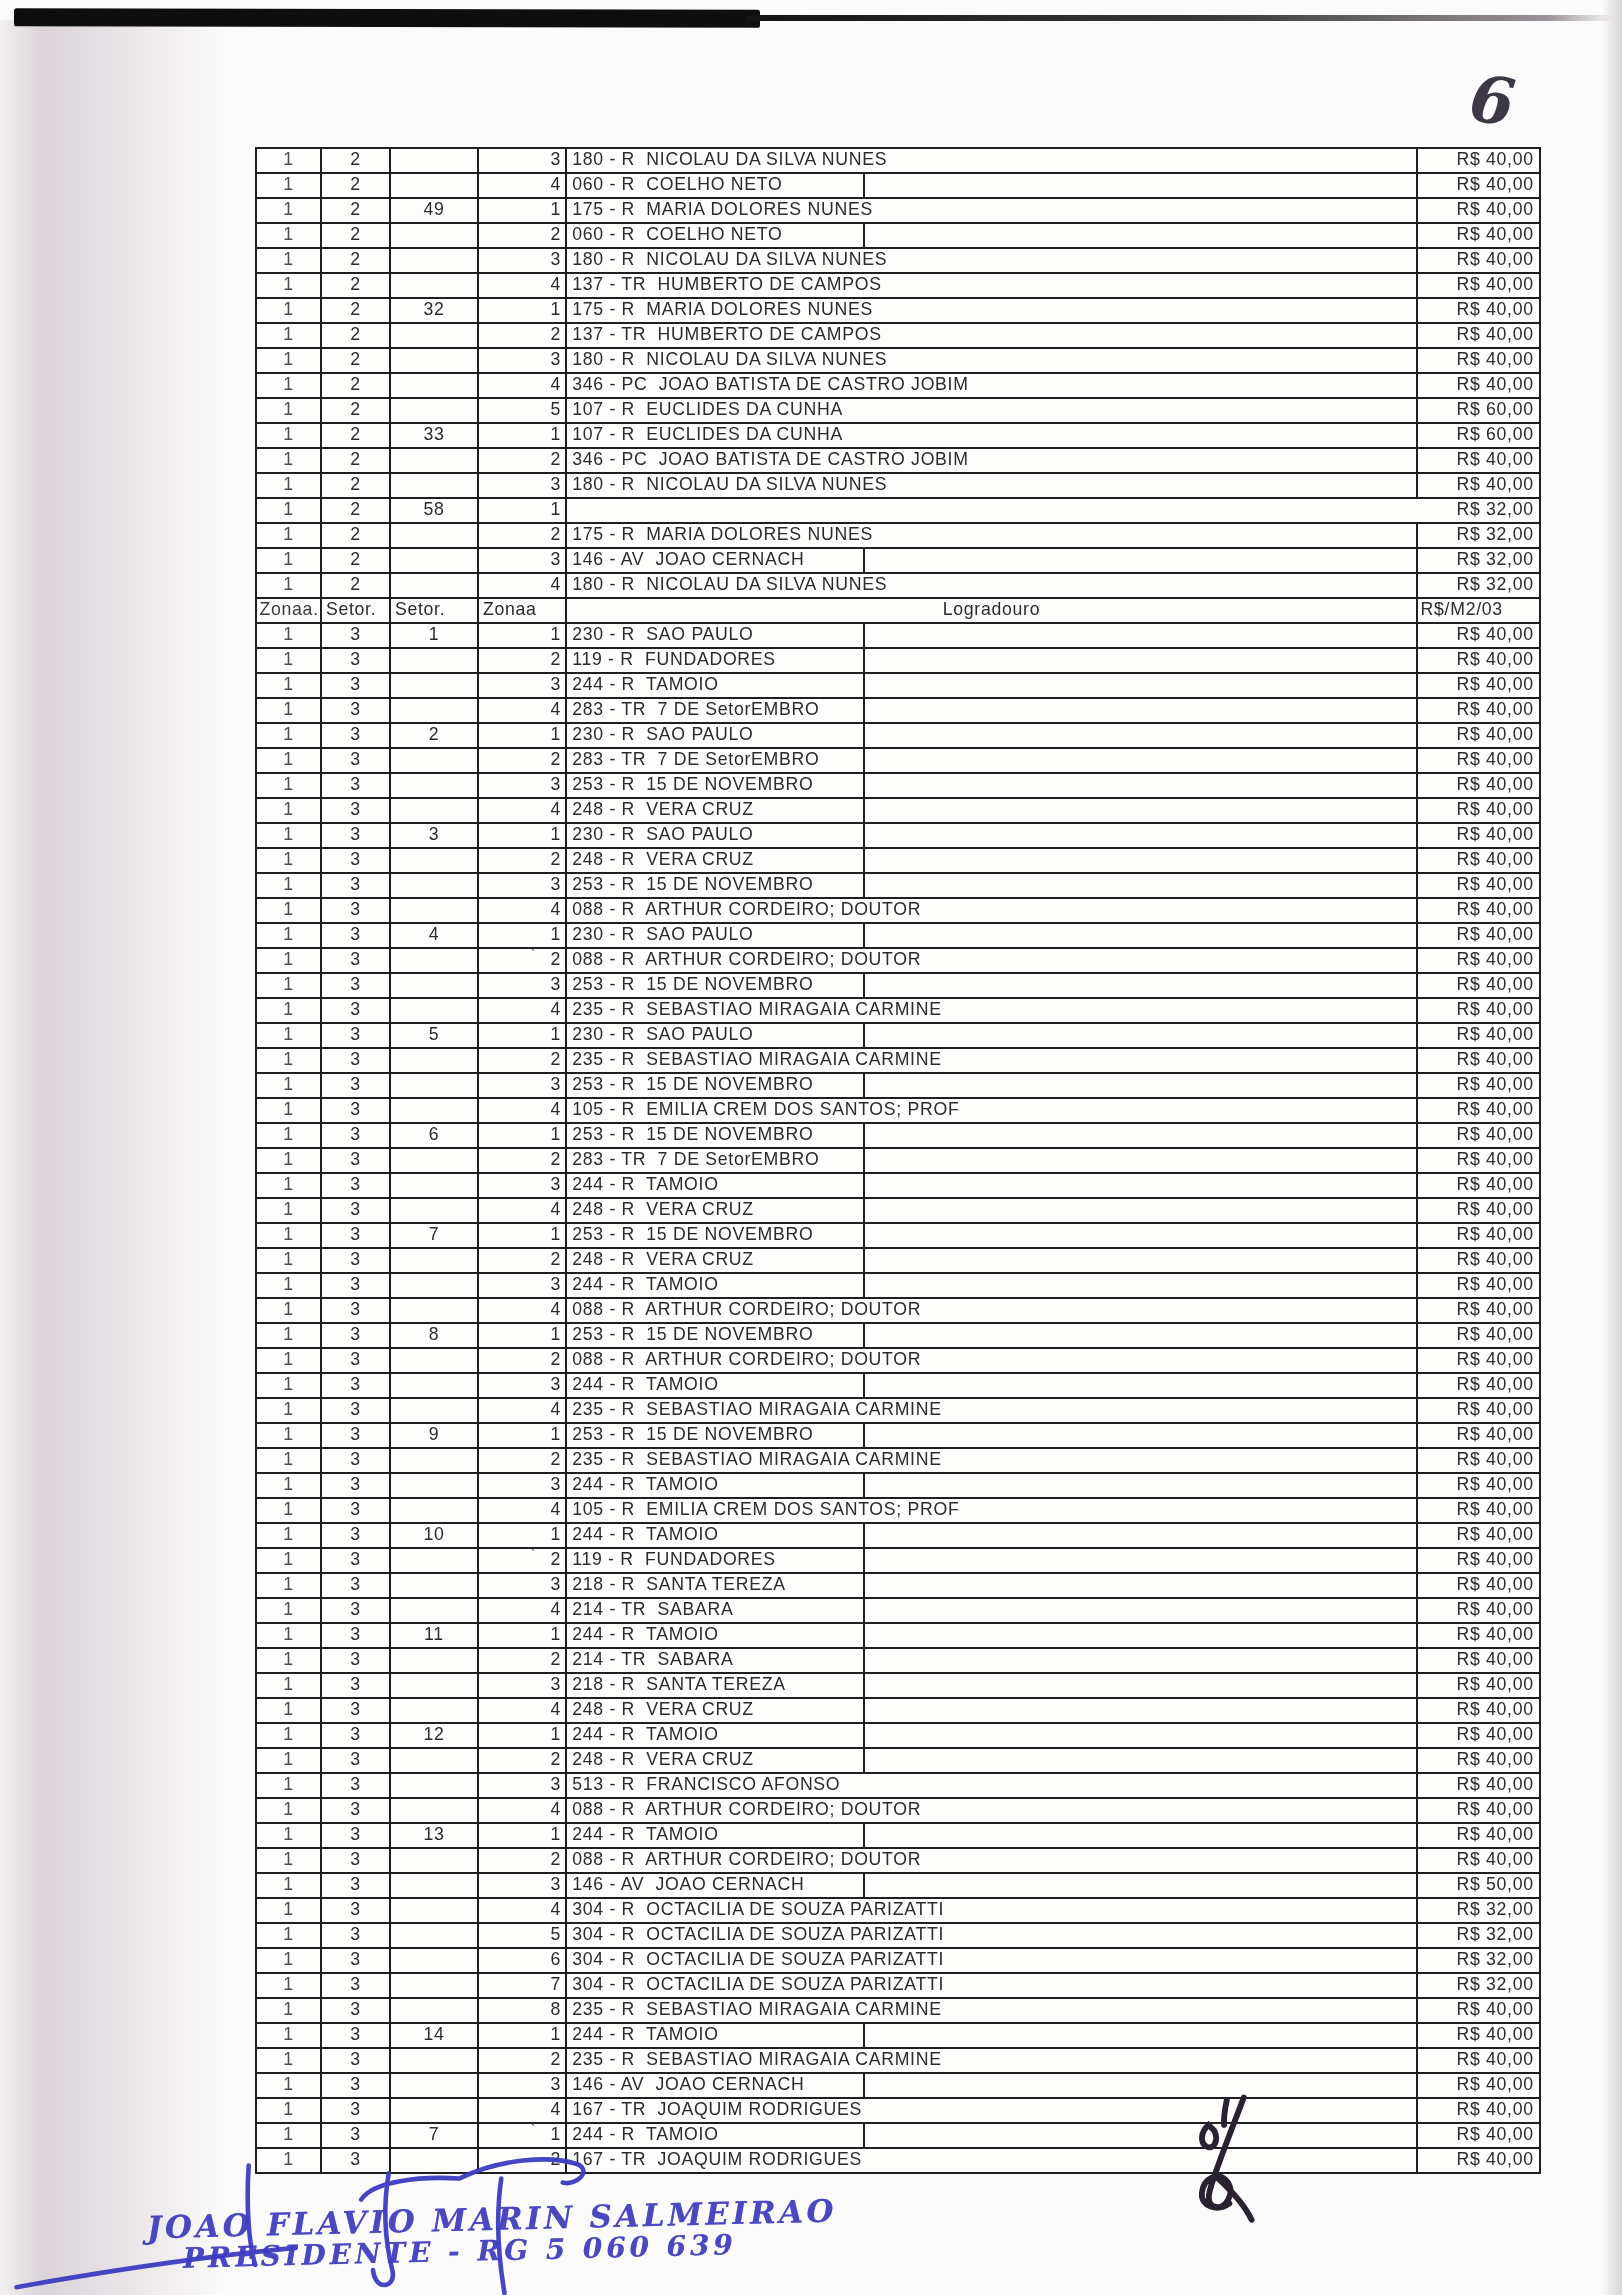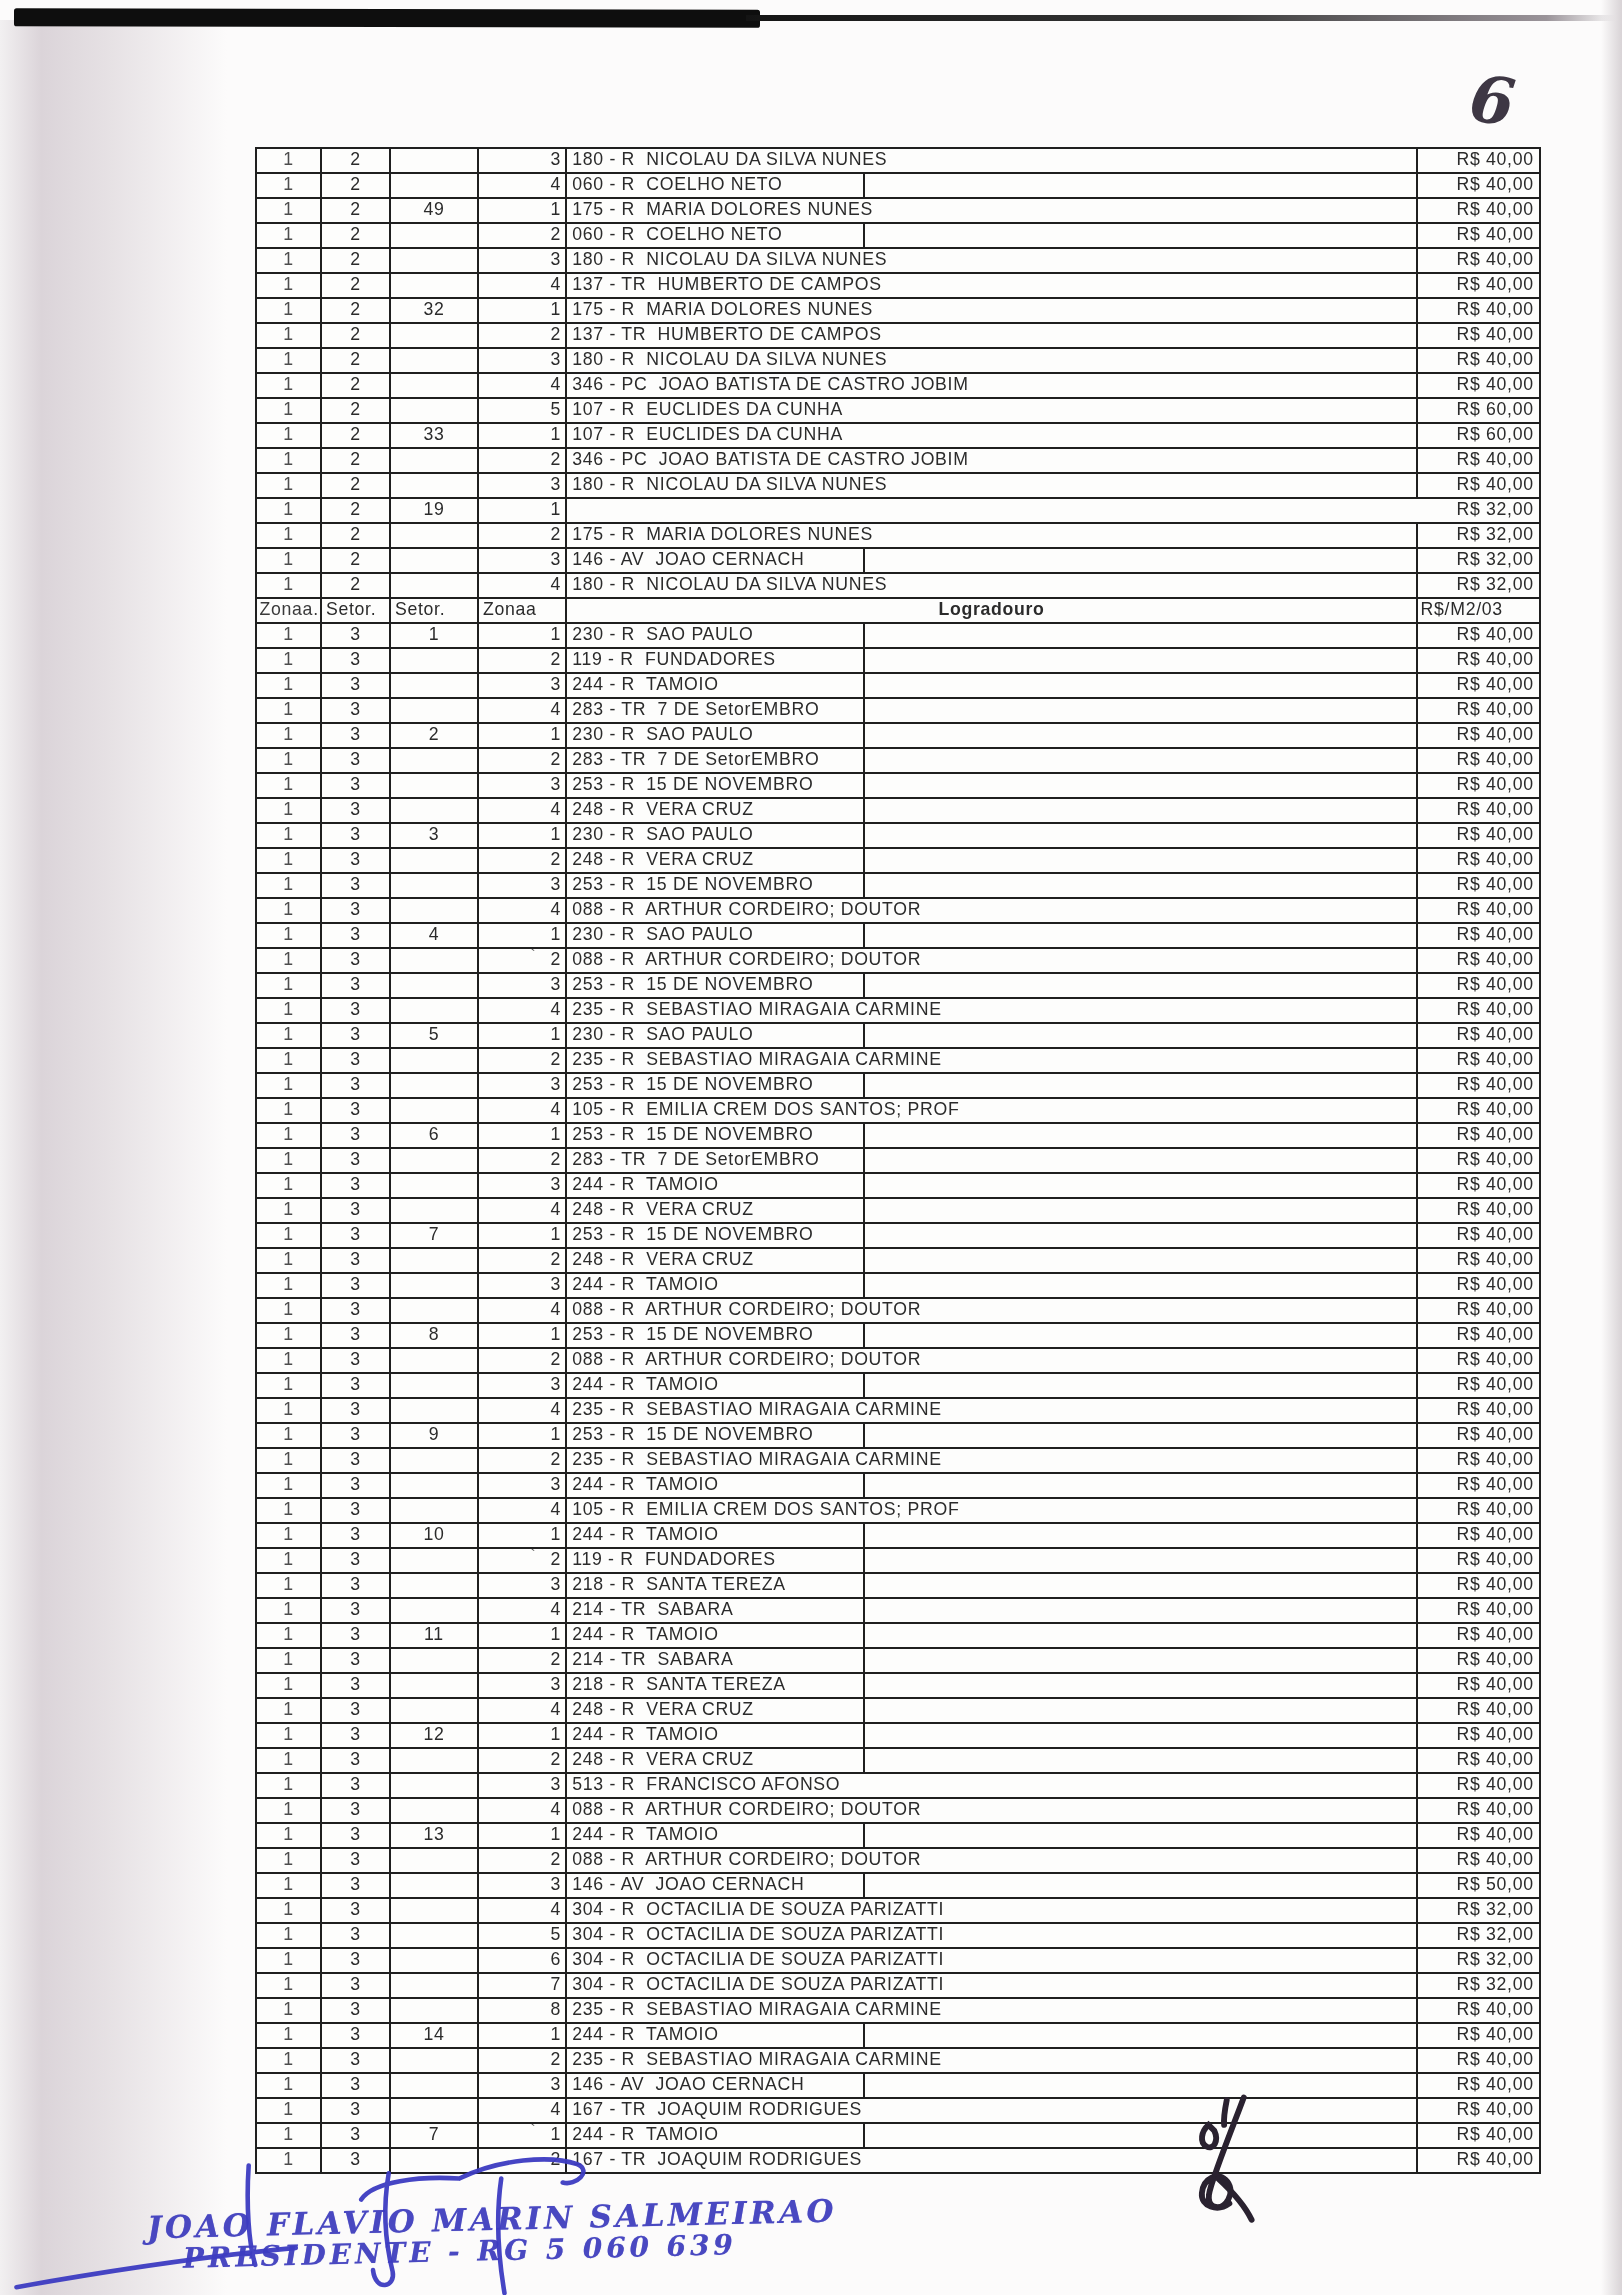--- a/index.html
+++ b/index.html
@@ -26,21 +26,21 @@
   .c-zona{width:65px;text-align:center;color:#4d4d4d;}
   .c-setor{width:69px;text-align:center;}
   .c-quadra{width:88px;text-align:center;}
   .c-face{width:88px;text-align:right;padding-right:3.9px;}
   .c-log{width:851px;padding-left:5.2px;position:relative;}
   .c-price{flex:1;text-align:right;padding-right:5.2px;border-right:none;}
   .tick{position:absolute;left:296px;top:-0.7px;bottom:-0.7px;width:2px;background:#1f1f1f;}
   .mark{display:inline-block;margin-right:14.4px;font-size:14.4px;color:#555;position:relative;top:-4.6px;}
   .header-row .c-zona{text-align:center;padding-left:1.3px;color:#3a3a3a;}
   .header-row .c-setor,.header-row .c-quadra,.header-row .c-face{text-align:left;padding-left:3.9px;}
-  .header-row .c-log{text-align:center;padding-left:0;font-weight:bold;}
+  .header-row .c-log{text-align:center;padding-left:0;}
   .header-row .c-price{text-align:left;padding-left:2.6px;}
   
   .stamp{position:absolute;color:#3c3bbd;font-family:"DejaVu Serif",serif;font-weight:bold;
          font-style:italic;transform:rotate(-1.4deg);opacity:.93;text-shadow:0 0 0.7px rgba(60,59,189,.6);}
   .stamp1{left:147px;top:2201px;font-size:31px;letter-spacing:3.3px;}
   .stamp2{left:183px;top:2235px;font-size:28px;letter-spacing:3.9px;}
   svg.overlay{position:absolute;left:0;top:0;pointer-events:none;}
 </style>
 </head>
 <body>
@@ -163,21 +163,21 @@
         <div class="cell c-zona">1</div>
         <div class="cell c-setor">2</div>
         <div class="cell c-quadra"></div>
         <div class="cell c-face">3</div>
         <div class="cell c-log">180 - R  NICOLAU DA SILVA NUNES</div>
         <div class="cell c-price">R$ 40,00</div>
       </div>
       <div class="row">
         <div class="cell c-zona">1</div>
         <div class="cell c-setor">2</div>
-        <div class="cell c-quadra">19</div>
+        <div class="cell c-quadra">58</div>
         <div class="cell c-face">1</div>
         <div class="cell c-price">R$ 32,00</div>
       </div>
       <div class="row">
         <div class="cell c-zona">1</div>
         <div class="cell c-setor">2</div>
         <div class="cell c-quadra"></div>
         <div class="cell c-face">2</div>
         <div class="cell c-log">175 - R  MARIA DOLORES NUNES</div>
         <div class="cell c-price">R$ 32,00</div>

